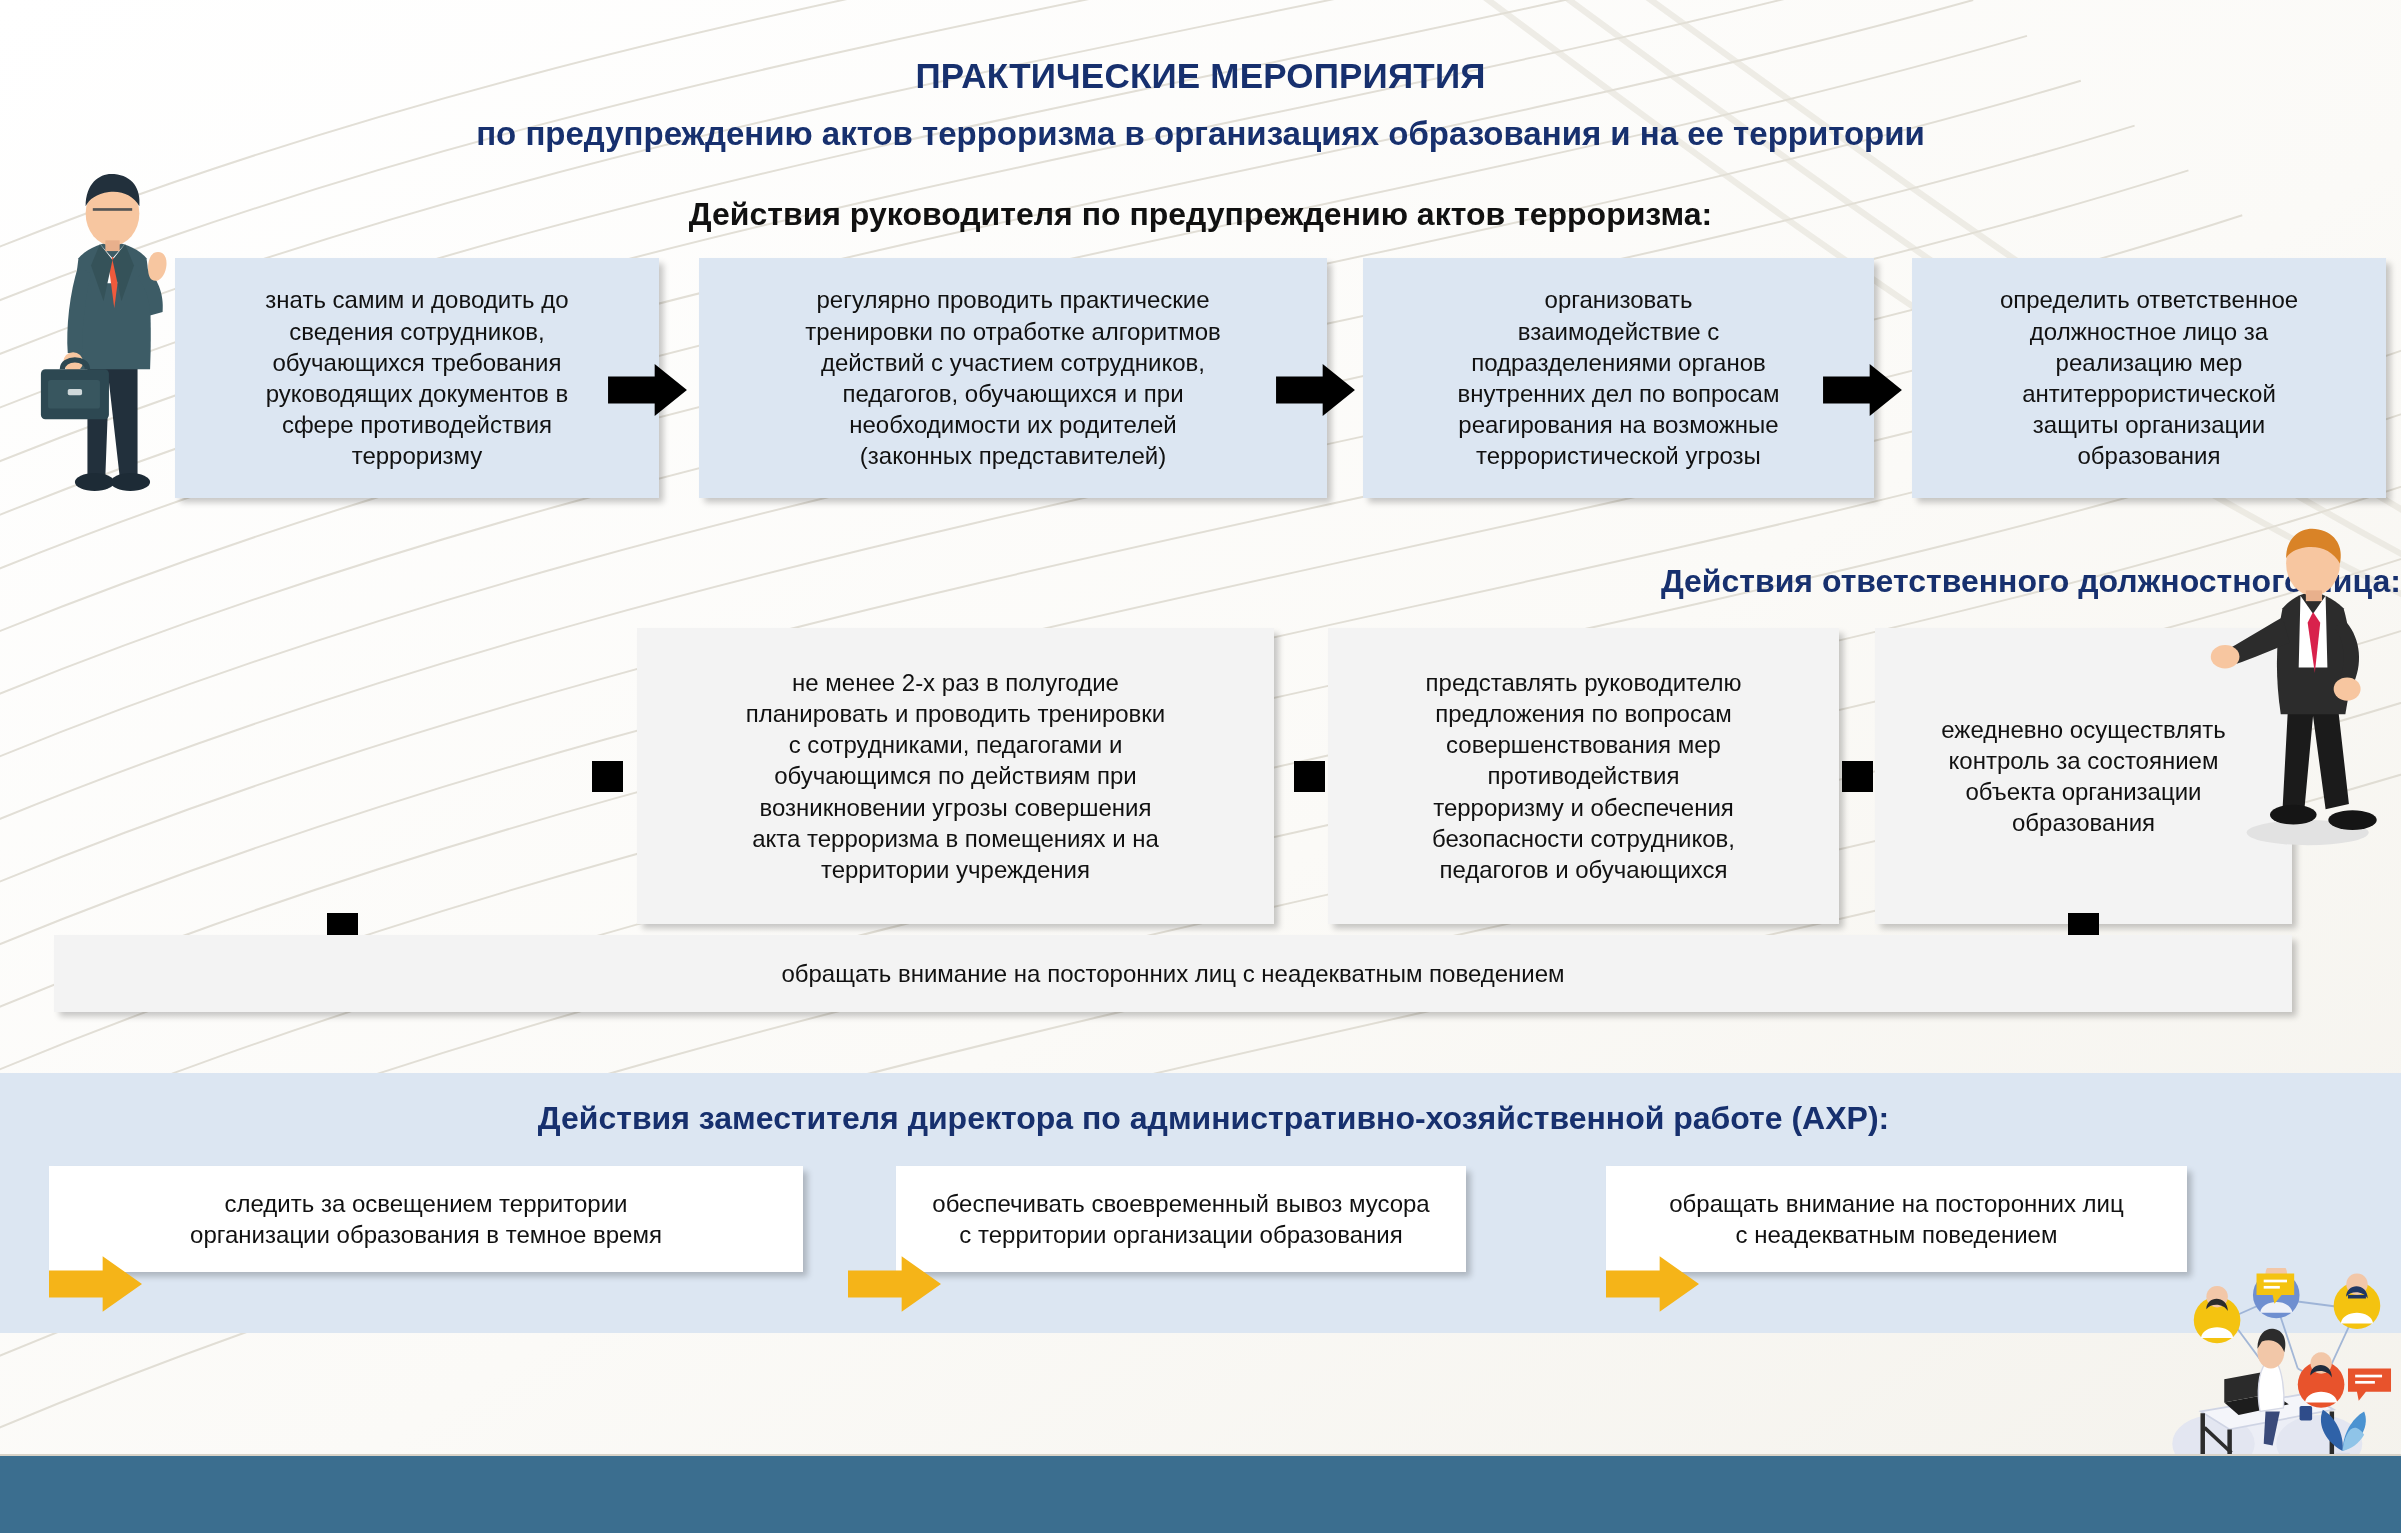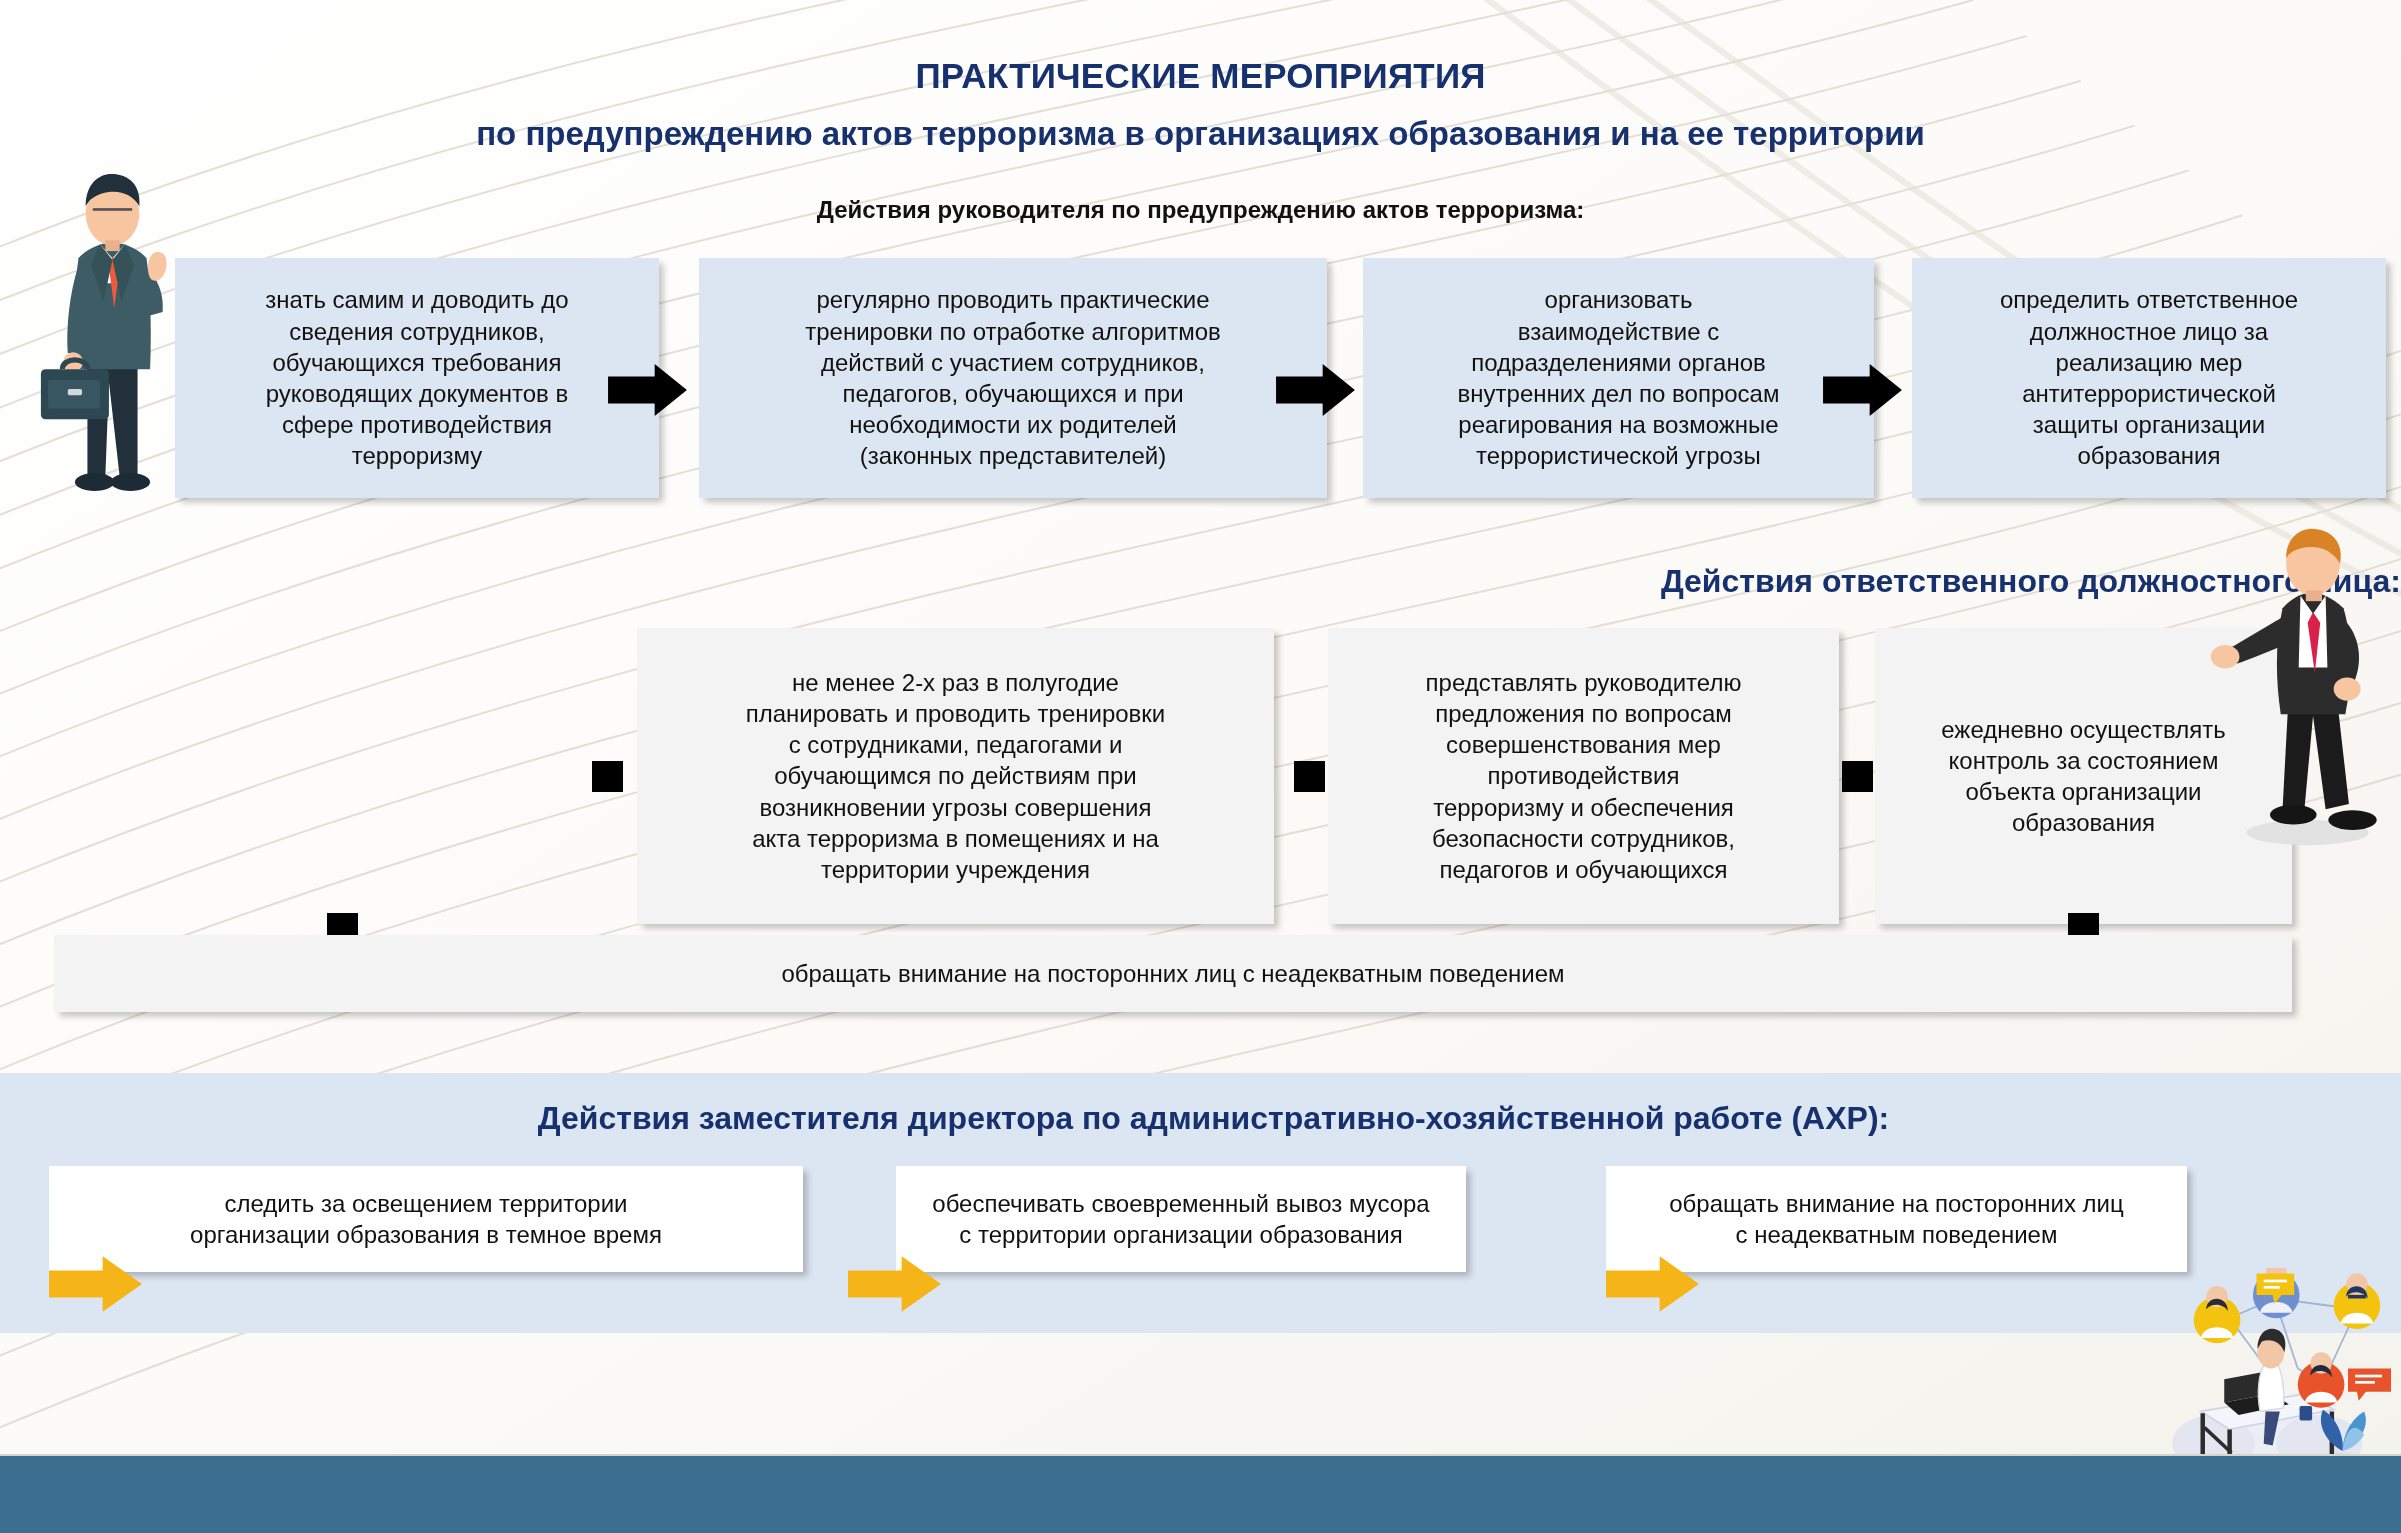--- a/index.html
+++ b/index.html
@@ -52,21 +52,21 @@
     text-align: center;
     font-size: 33px;
     font-weight: bold;
     color: #17306e;
   }
   .section-head-black {
     position: absolute;
     left: 0; right: 0;
     top: 196px;
     text-align: center;
-    font-size: 24px;
+    font-size: 32px;
     font-weight: bold;
     color: #111111;
   }
   .section-head-blue {
     position: absolute;
     left: 0; right: 0;
     top: 563px;
     text-align: right;
     font-size: 32px;
     font-weight: bold;

